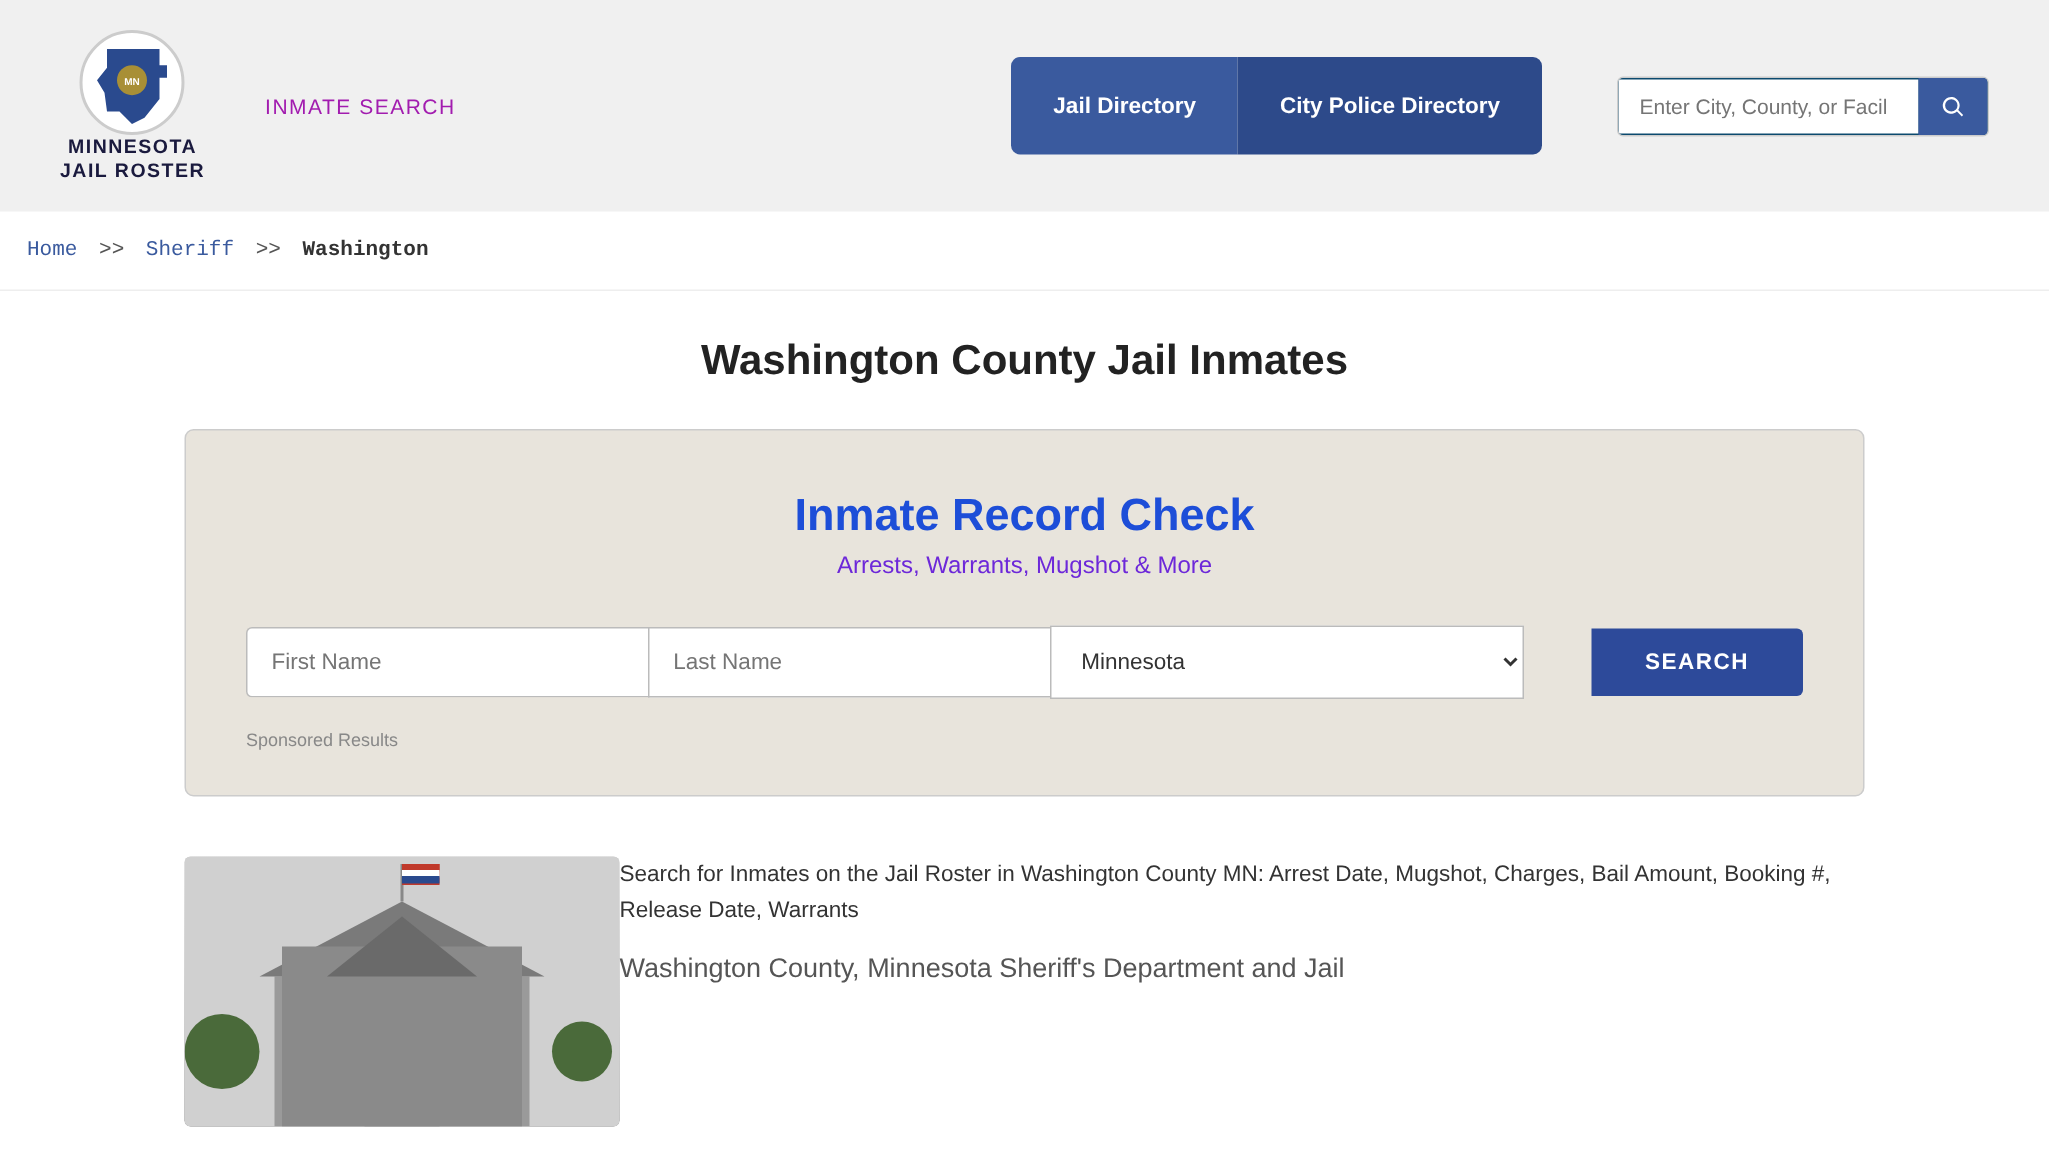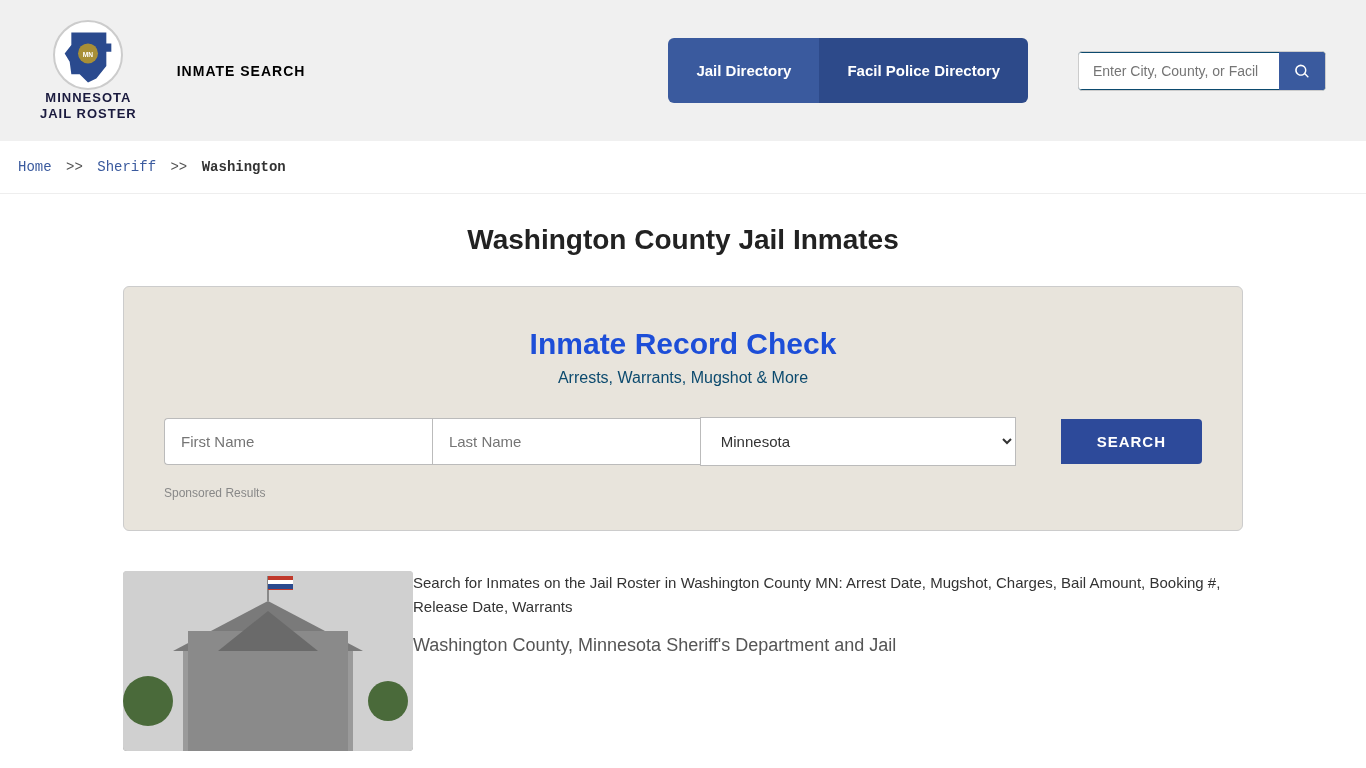--- a/index.html
+++ b/index.html
@@ -24,22 +24,22 @@
       font-size: 13px;
       font-weight: 900;
       color: #1a1a3e;
       text-align: center;
       letter-spacing: 1px;
       line-height: 1.2;
       text-transform: uppercase;
     }
     .inmate-search-link {
       font-size: 14px;
-      font-weight: 700;
-      color: #000000;
+      font-weight: 400;
+      color: #a21caf;
       text-decoration: none;
       letter-spacing: 1px;
       text-transform: uppercase;
       margin-left: 10px;
     }
     .nav-buttons {
       display: flex;
       gap: 0;
       margin-left: auto;
       margin-right: 20px;
@@ -134,21 +134,21 @@
     .record-check-title {
       text-align: center;
       font-size: 30px;
       font-weight: 700;
       color: #1d4ed8;
       margin-bottom: 8px;
     }
     .record-check-subtitle {
       text-align: center;
       font-size: 16px;
-      color: #0c4a6e;
+      color: #6d28d9;
       margin-bottom: 30px;
     }
     .record-search-row {
       display: flex;
       gap: 0;
       align-items: center;
       margin-bottom: 20px;
     }
     .record-input {
       padding: 14px 16px;
@@ -275,21 +275,21 @@
     <div class="logo-text">
       <span>MINNESOTA</span><br>
       <span>JAIL ROSTER</span>
     </div>
   </a>
 
   <a class="inmate-search-link" href="#">INMATE SEARCH</a>
 
   <nav class="nav-buttons">
     <a class="nav-btn nav-btn-jail" href="#">Jail Directory</a>
-    <a class="nav-btn nav-btn-police" href="#">Facil Police Directory</a>
+    <a class="nav-btn nav-btn-police" href="#">City Police Directory</a>
   </nav>
 
   <div class="search-bar">
     <input class="search-input" type="text" placeholder="Enter City, County, or Facil" style="">
     <button class="search-btn">
       <svg viewBox="0 0 24 24" xmlns="http://www.w3.org/2000/svg">
         <path d="M21 19.5l-4.35-4.35A7.5 7.5 0 1 0 15.5 16.5L19.85 20.85 21 19.5zm-10.5-3a5.5 5.5 0 1 1 0-11 5.5 5.5 0 0 1 0 11z"></path>
       </svg>
     </button>
   </div>

